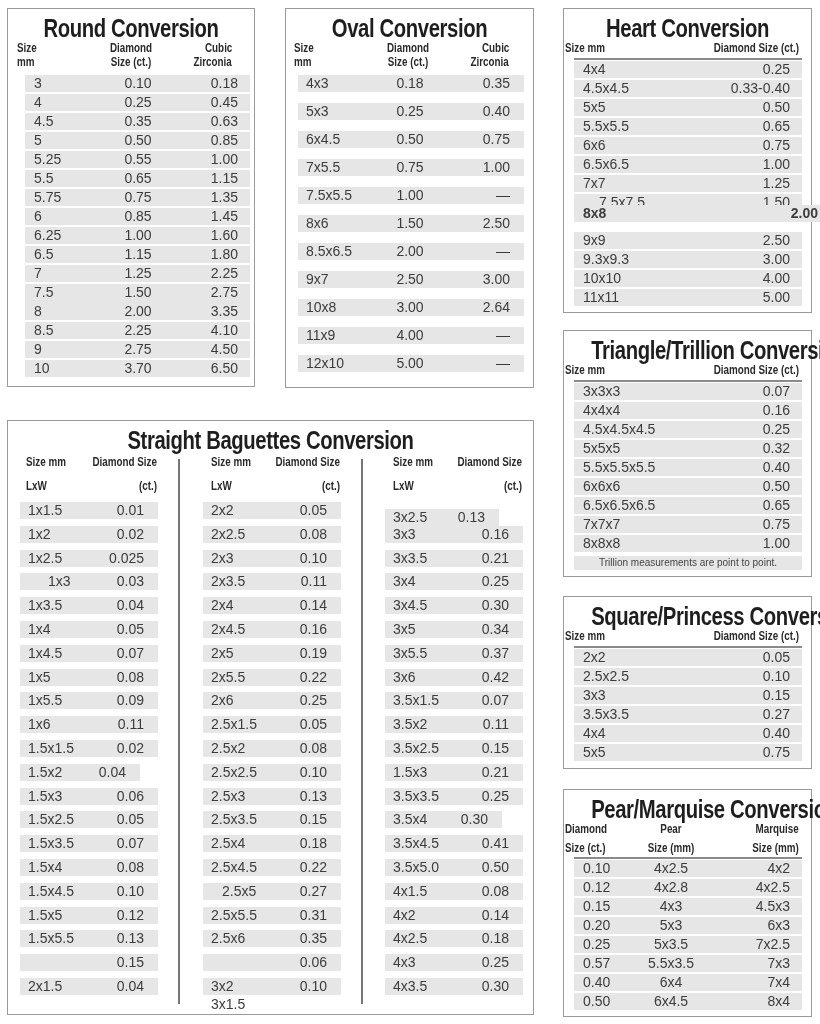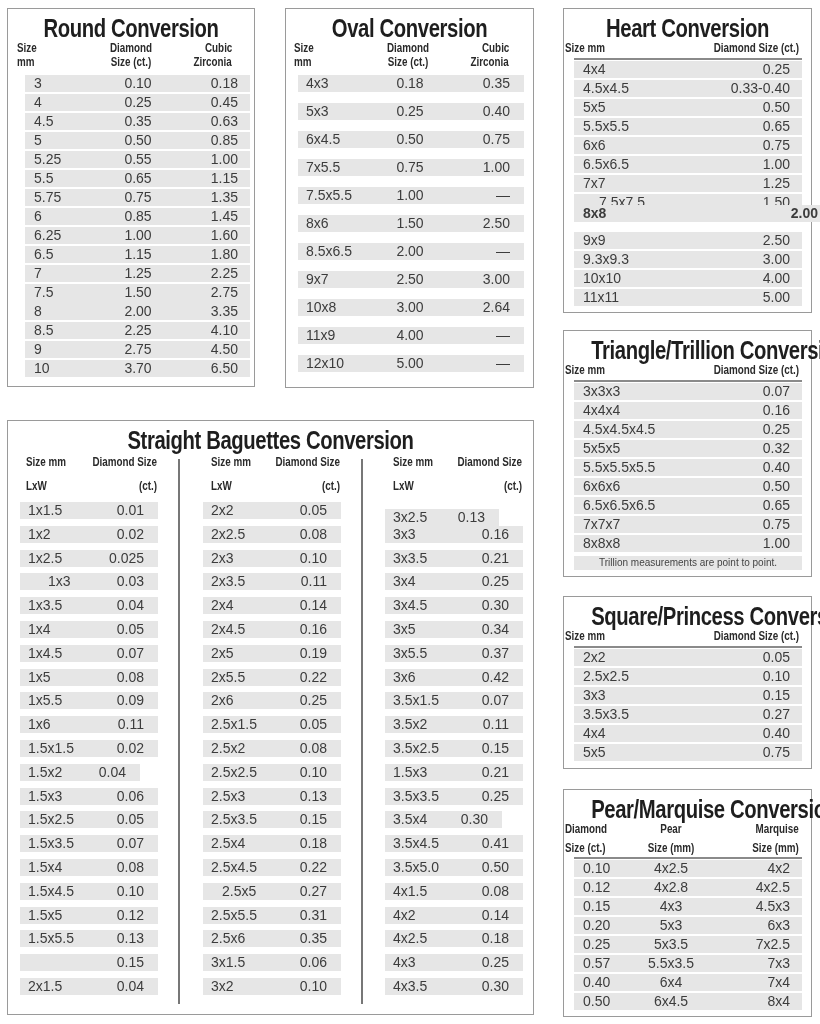--- a/index.html
+++ b/index.html
@@ -555,21 +555,21 @@
       </div>
       <div class="row" style="left: 195px; width: 138px; top: 485.6px;">
         <span style="left: 8px;">2.5x5.5</span>
         <span style="right: 14px;">0.31</span>
       </div>
       <div class="row" style="left: 195px; width: 138px; top: 509.4px;">
         <span style="left: 8px;">2.5x6</span>
         <span style="right: 14px;">0.35</span>
       </div>
       <div class="row" style="left: 195px; width: 138px; top: 533.2px;">
-        <span style="left: 8px;">3x1.5</span>
+        <span style="left: 8px; margin-top: 42px;">3x1.5</span>
         <span style="right: 14px;">0.06</span>
       </div>
       <div class="row" style="left: 195px; width: 138px; top: 557px;">
         <span style="left: 8px;">3x2</span>
         <span style="right: 14px;">0.10</span>
       </div>
       <div class="hdr" style="position: absolute; top: 35px; left: 385px; transform-origin: left center;">Size mm</div>
       <div class="hdr" style="position: absolute; top: 59px; left: 385px; transform-origin: left center;">LxW</div>
       <div class="hdr" style="position: absolute; top: 35px; left: 387px; width: 127px; text-align: right; transform-origin: right center;">Diamond Size</div>
       <div class="hdr" style="position: absolute; top: 59px; left: 387px; width: 127px; text-align: right; transform-origin: right center;">(ct.)</div>

